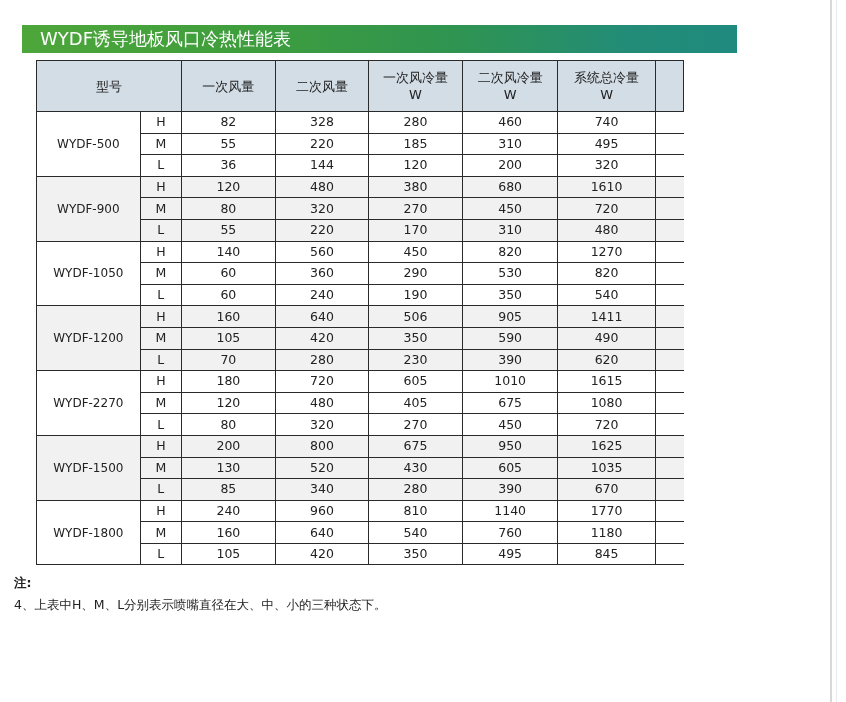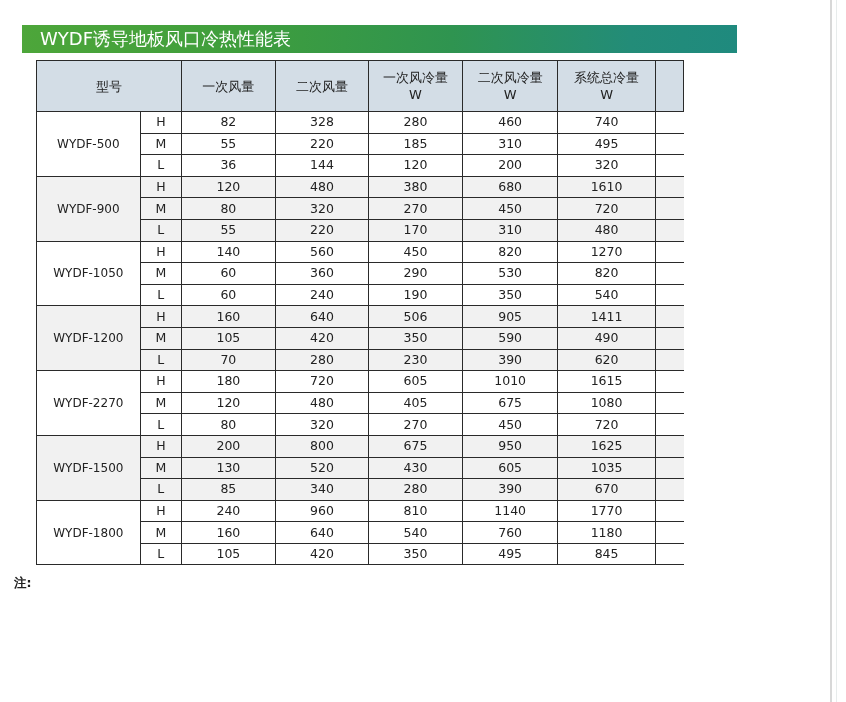--- a/index.html
+++ b/index.html
@@ -282,13 +282,14 @@
         <td>350</td>
         <td>495</td>
         <td>845</td>
         <td class="blank"></td>
       </tr>
     </tbody>
 </table>
 
 <div class="notes">
   <div class="head">注:</div>
+  <div>4、上表中H、M、L分别表示喷嘴直径在大、中、小的三种状态下。</div>
 </div>
 
 </body></html>

